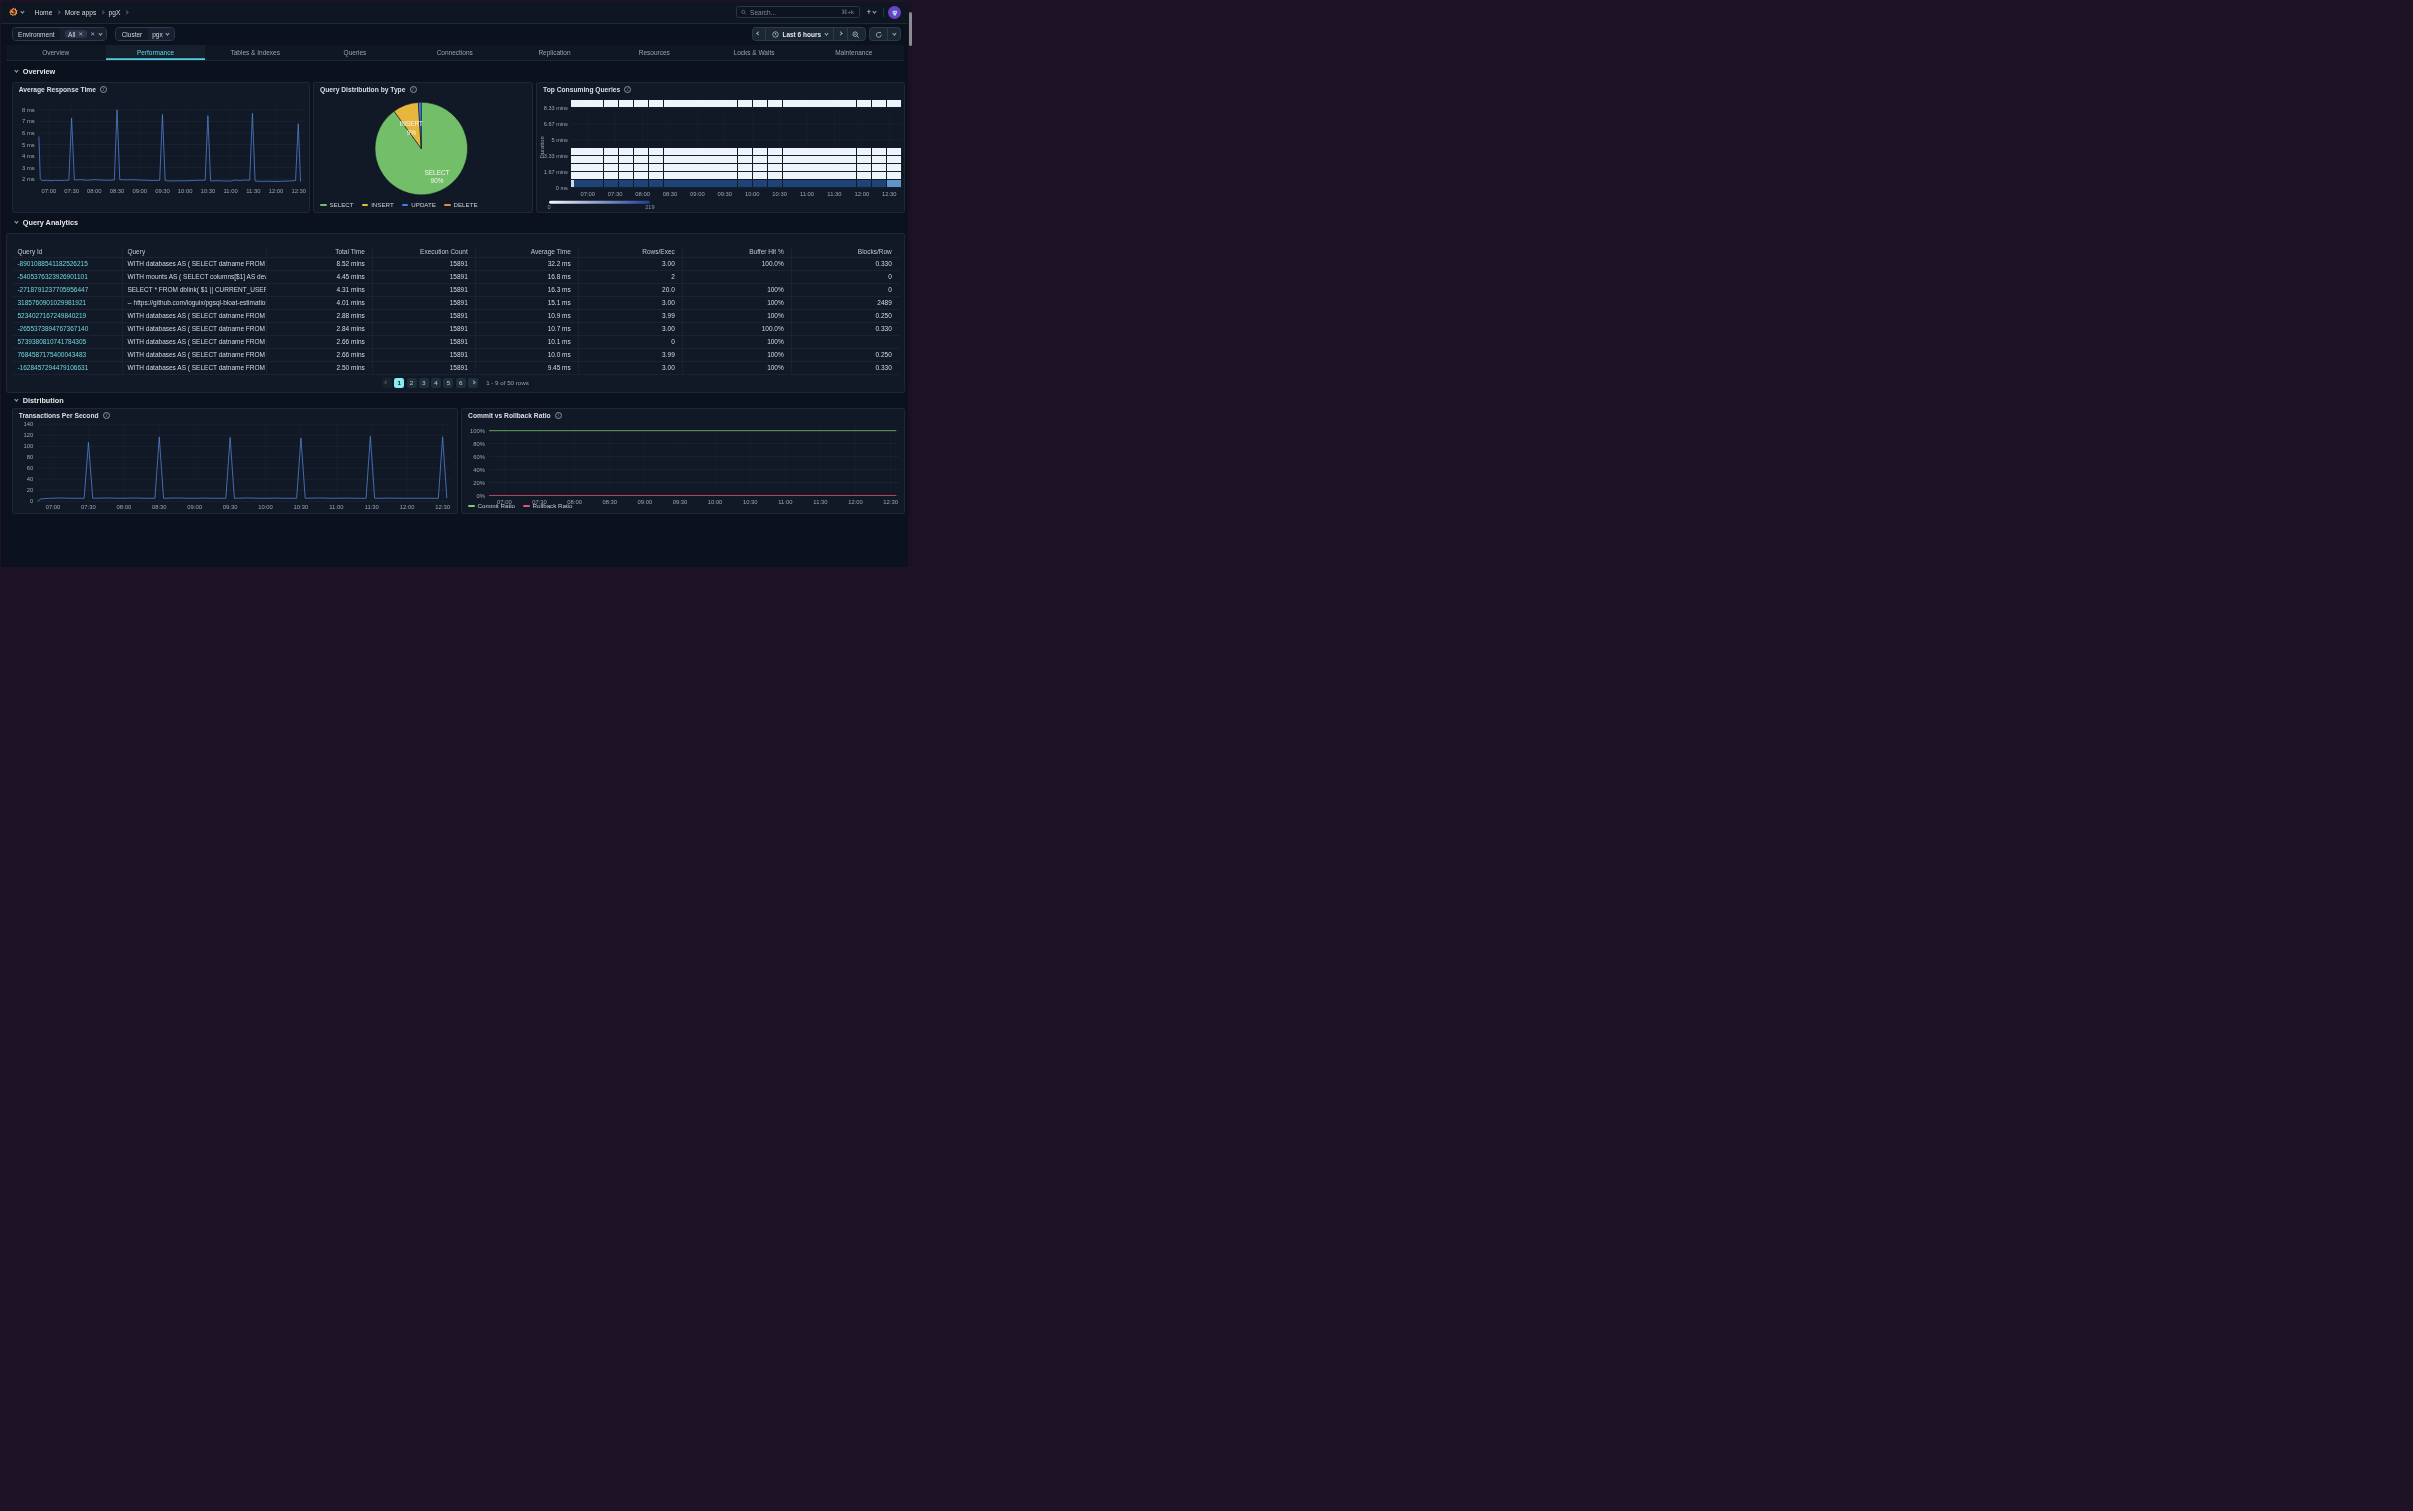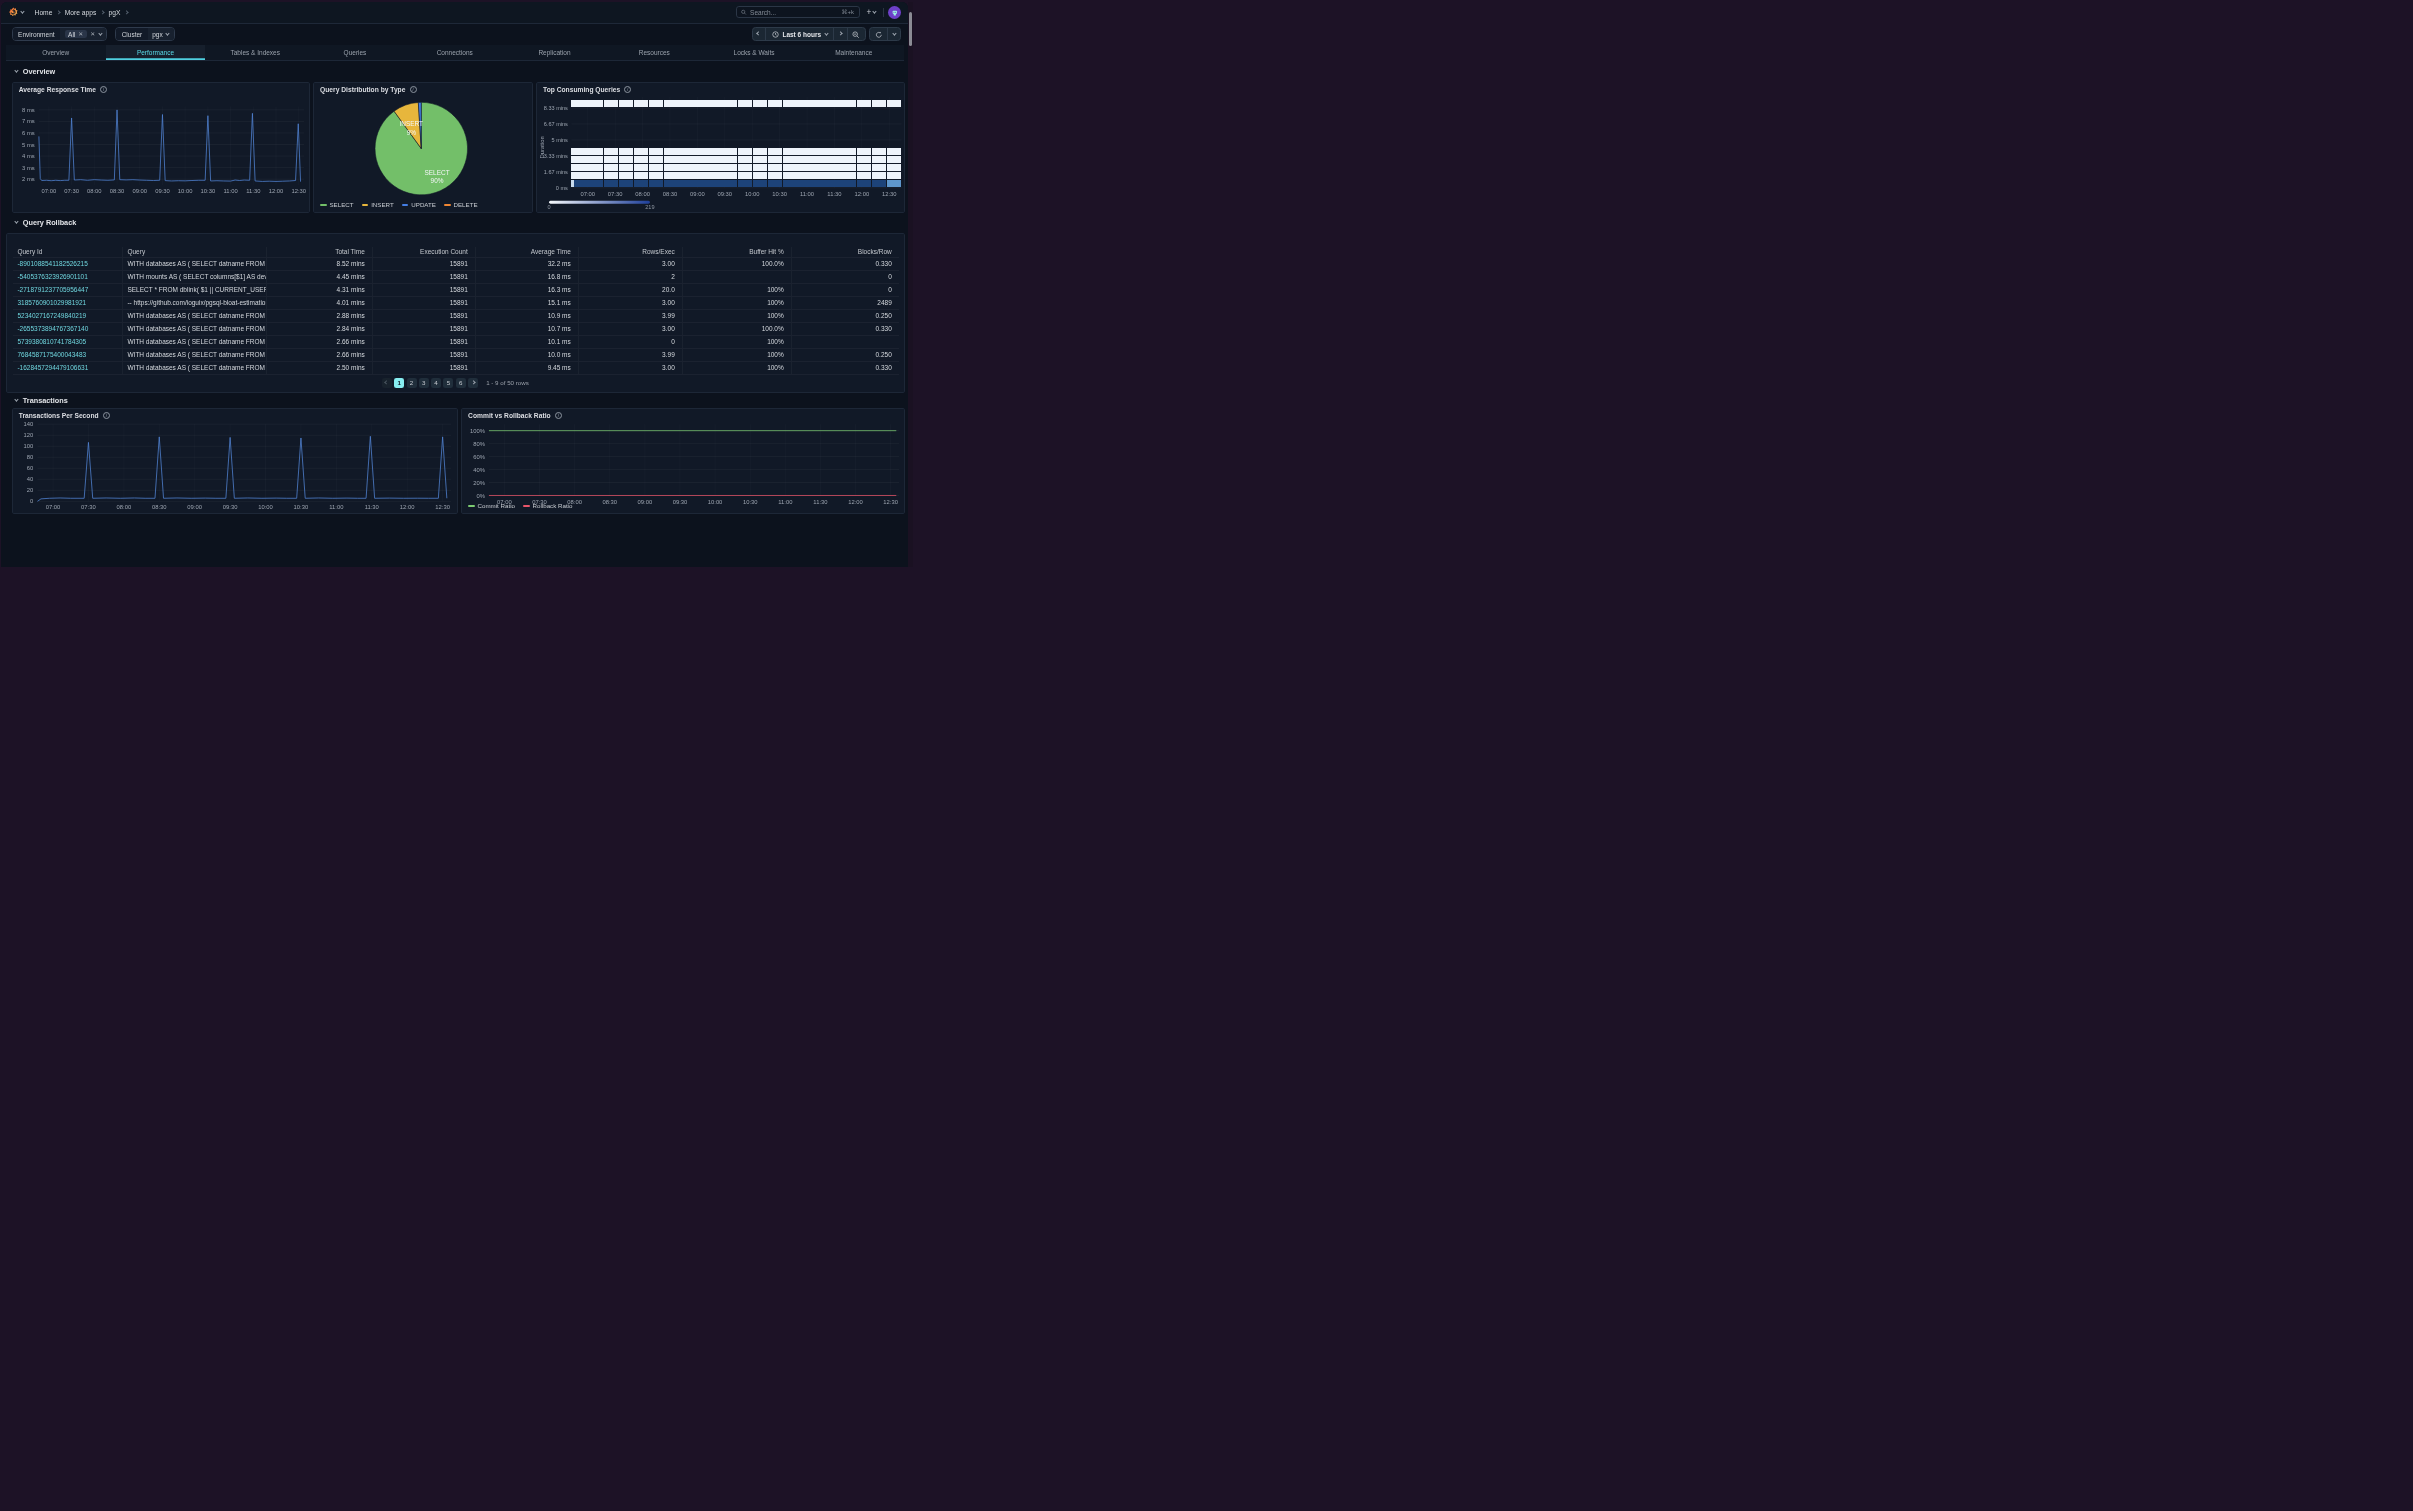--- a/index.html
+++ b/index.html
@@ -475,21 +475,21 @@
             </linearGradient>
           </defs>
           <rect x="20" y="201" width="172" height="5" rx="2.5" fill="url(#hmgrad)"></rect>
           <text x="20" y="216" text-anchor="middle" fill="#8d95a0" font-size="9.5">0</text>
           <text x="192" y="216" text-anchor="middle" fill="#8d95a0" font-size="9.5">219</text>
         </svg></div>
   </div>
 
   <div class="section-h" style="top:216px;">
     <span class="chev"></span>
-    <span>Query Rollback</span>
+    <span>Query Analytics</span>
   </div>
 
   <div class="panel" style="left:4.7px; top:231px; width:899px; height:160px;">
     <div id="qa-table" style="position:absolute; top:13px; left:5.9px; right:4.7px;">
         <div class="trow thead">
           <div class="cell" style="width: 109px;">Query Id</div>
           <div class="cell" style="width: 144px;">Query</div>
           <div class="cell num" style="width: 106px;">Total Time</div>
           <div class="cell num" style="width: 103px;">Execution Count</div>
           <div class="cell num" style="width: 103px;">Average Time</div>
@@ -600,21 +600,21 @@
         <div class="pg-btn ">6</div>
         <div class="pg-btn ">
           <span class="chev right"></span>
         </div>
         <span class="pg-info">1 - 9 of 50 rows</span>
       </div>
   </div>
 
   <div class="section-h" style="top:394px;">
     <span class="chev"></span>
-    <span>Transactions</span>
+    <span>Distribution</span>
   </div>
 
   <div class="panel" style="left:10.6px; top:406px; width:446px; height:106px;">
     <div class="ptitle">
       <span>Transactions Per Second</span>
       <span class="info-i">i</span>
     </div>
     <div class="chart-holder" id="c-tps"><svg width="445" height="104" viewBox="0 0 758 178">
           <line x1="66.67123287671231" x2="66.67123287671231" y1="26" y2="158" stroke="rgba(255,255,255,0.045)" stroke-width="1"></line>
           <text x="66.67123287671231" y="172" text-anchor="middle" fill="#9da5b1" font-size="10">07:00</text>

